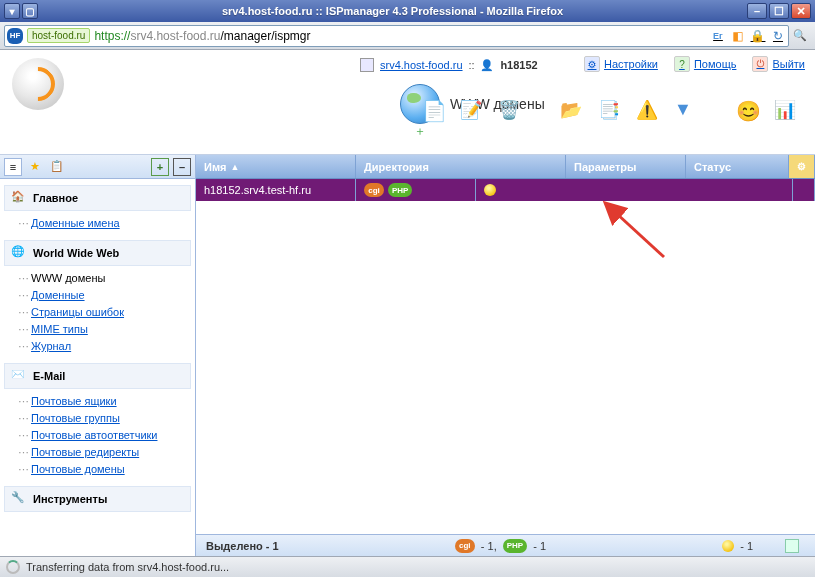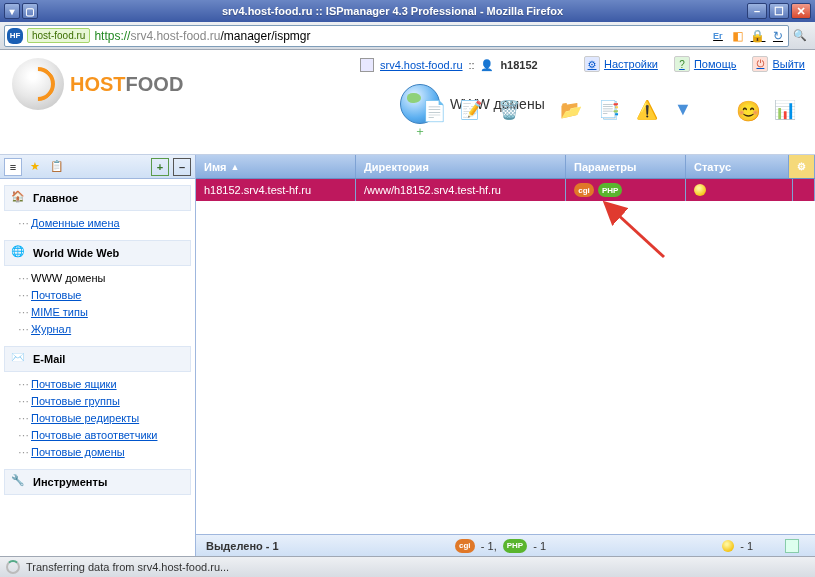--- a/index.html
+++ b/index.html
@@ -63,21 +63,21 @@
 .sb-group-h { background:#f0f4fa; border:1px solid #dce6f4; padding:4px 6px; display:flex; align-items:center; gap:6px; font-weight:bold; cursor:pointer; margin:2px 4px;}
 .sb-group-h .gicon { width:16px; height:16px; display:inline-block;}
 .sb-items { margin:4px 6px 8px 18px;}
 .sb-item { padding:2px 0; cursor:pointer;}
 .sb-item a { color:#0055cc; text-decoration:underline;}
 .dots { color:#999; margin-right:2px;}
 
 .content { flex:1; display:flex; flex-direction:column; background:#fff;}
 .grid-head { background:linear-gradient(#b9d0ef,#88adde); height:24px; display:flex; color:#fff; font-weight:bold; border-bottom:1px solid #6a8fc5;}
 .grid-head .col { padding:0 8px; border-right:1px solid #7ea2d4; display:flex; align-items:center; gap:4px;}
-.grid-row { display:flex; background:#be185d; color:#fff; height:22px; align-items:center;}
+.grid-row { display:flex; background:#701a75; color:#fff; height:22px; align-items:center;}
 .grid-row .col { padding:2px 8px; border-right:1px solid #7ea2d4; height:100%; display:flex; align-items:center; gap:4px;}
 .col-name { flex:0 0 160px;}
 .col-dir  { flex:0 0 210px;}
 .col-param{ flex:0 0 120px;}
 .col-stat { flex:1;text-align:right;}
 .col-util { flex:0 0 22px; justify-content:center;}
 
 .badge { display:inline-flex; align-items:center; justify-content:center; min-width:20px; height:14px; border-radius:7px; font-size:8px; font-weight:bold; color:#fff; padding:0 4px;}
 .b-cgi { background:#e07828;}
 .b-php { background:#5ab52e;}
@@ -125,21 +125,20 @@
   </div>
   <span style="width:22px;text-align:center;color:#555;">🔍</span>
 </div>
 
 <div class="app">
   <div class="app-top">
     <div class="logo-area">
       <div class="logo-circle">
           <div class="logo-arc"></div>
         </div>
-      <div class="logo-text"><span class="orange">HOST</span><span class="gray">FOOD</span></div>
     </div>
 
     <div class="breadcrumb">
       <span class="bc-ico"></span>
       <a>srv4.host-food.ru</a>
       <span>::</span>
       <span style="color:#d9a300;">👤</span>
       <span class="user">h18152</span>
     </div>
 
@@ -216,33 +215,34 @@
           </div>
           <div class="sb-items">
             <div class="sb-item"><span class="dots">⋯</span><a>Доменные имена</a></div>
           </div>
           <div class="sb-group-h">
             <span class="gicon">🌐</span>
             <span>World Wide Web</span>
           </div>
           <div class="sb-items">
             <div class="sb-item"><span class="dots">⋯</span><span style="color:#000;">WWW домены</span></div>
-            <div class="sb-item"><span class="dots">⋯</span><a>Почтовые</a></div>
+            <div class="sb-item"><span class="dots">⋯</span><a>Доменные</a></div>
+            <div class="sb-item"><span class="dots">⋯</span><a>Страницы ошибок</a></div>
             <div class="sb-item"><span class="dots">⋯</span><a>MIME типы</a></div>
             <div class="sb-item"><span class="dots">⋯</span><a>Журнал</a></div>
           </div>
           <div class="sb-group-h">
             <span class="gicon">✉️</span>
             <span>E-Mail</span>
           </div>
           <div class="sb-items">
             <div class="sb-item"><span class="dots">⋯</span><a>Почтовые ящики</a></div>
             <div class="sb-item"><span class="dots">⋯</span><a>Почтовые группы</a></div>
+            <div class="sb-item"><span class="dots">⋯</span><a>Почтовые автоответчики</a></div>
             <div class="sb-item"><span class="dots">⋯</span><a>Почтовые редиректы</a></div>
-            <div class="sb-item"><span class="dots">⋯</span><a>Почтовые автоответчики</a></div>
             <div class="sb-item"><span class="dots">⋯</span><a>Почтовые домены</a></div>
           </div>
           <div class="sb-group-h">
             <span class="gicon">🔧</span>
             <span>Инструменты</span>
           </div>
         </div>
     </div>
 
     <div class="content">
@@ -254,21 +254,20 @@
         <div class="col col-dir">Директория</div>
         <div class="col col-param">Параметры</div>
         <div class="col col-stat">Статус</div>
         <div class="col col-util" style="background:#f5d97a;">
             <span style="font-size:10px;">⚙</span>
           </div>
       </div>
       <div id="grid-body">
           <div class="grid-row">
             <div class="col col-name">h18152.srv4.test-hf.ru</div>
-            <div class="col col-dir">/www/h18152.srv4.test-hf.ru</div>
             <div class="col col-param">
               <span class="badge b-cgi">cgi</span> 
               <span class="badge b-php">PHP</span>
             </div>
             <div class="col col-stat">
               <span class="bulb"></span>
             </div>
             <div class="col col-util"></div>
           </div>
         </div>

